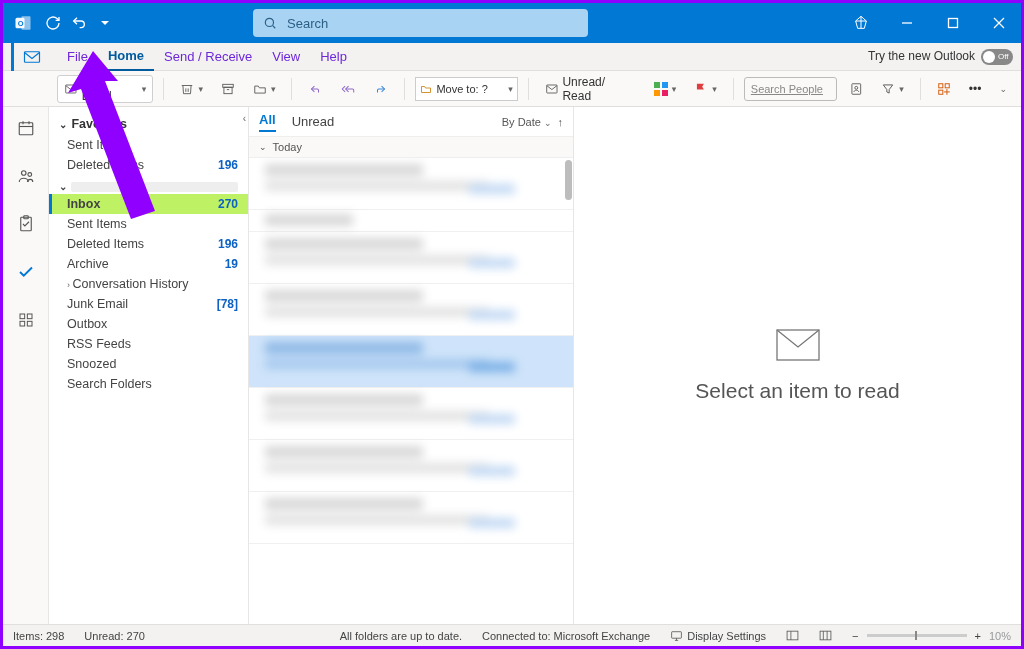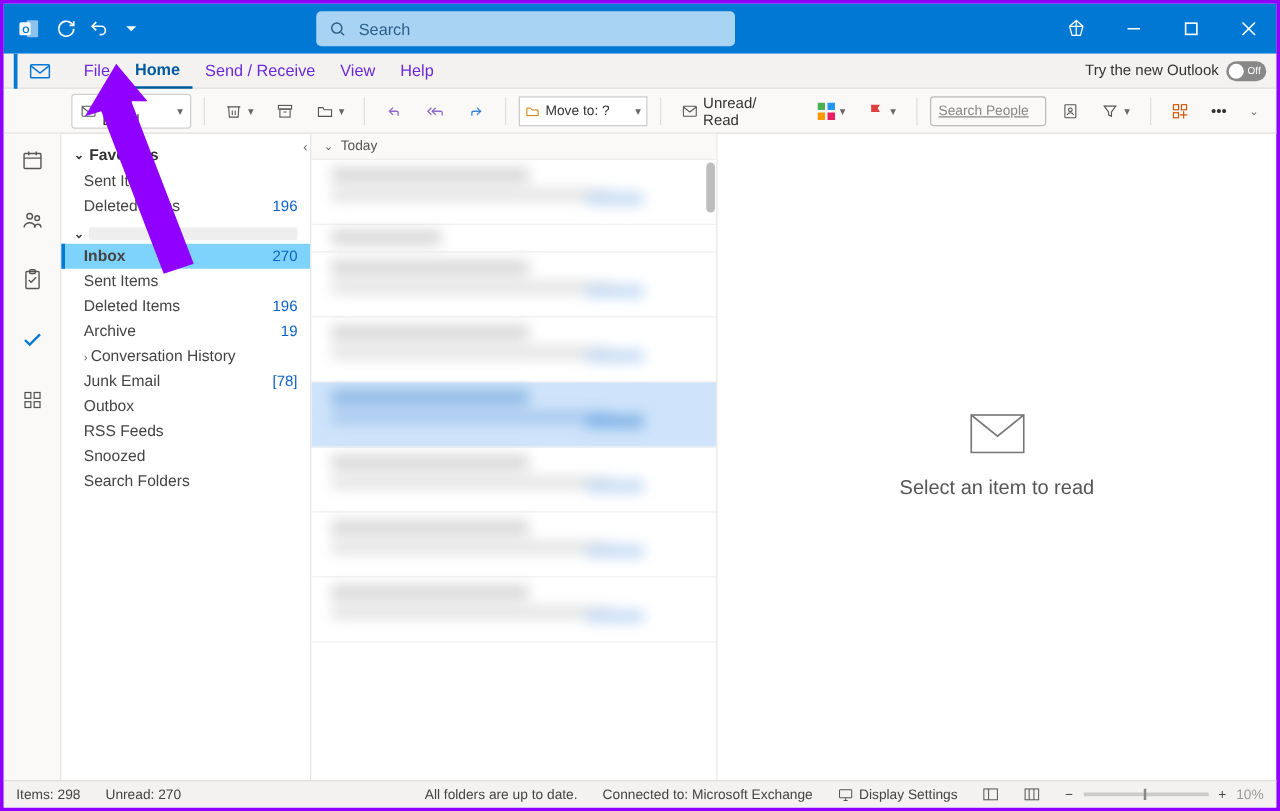--- a/index.html
+++ b/index.html
@@ -29,43 +29,43 @@
   .ico { display:inline-flex; align-items:center; justify-content:center;}
   .moveto { border:1px solid #ccc; height:24px; width:104px; display:flex; align-items:center; padding:0 4px; font-size:11px; gap:4px; background:#fff;}
   .body { flex:1; display:flex; min-height:0;}
   .leftrail { width:46px; background:#faf9f8; border-right:1px solid #e8e6e4; display:flex; flex-direction:column; align-items:center; padding-top:4px; gap:14px; position:relative;}
   .leftrail .ritem { width:46px; height:34px; display:flex; align-items:center; justify-content:center; color:#555;}
   .leftrail .ritem.check{color:#0078d4;}
   .folders { width:200px; border-right:1px solid #e8e6e4; padding:6px 0 0 0; font-size:12.5px; color:#333; overflow:hidden; position:relative;}
   .collapse-handle{position:absolute; right:2px; top:6px; font-size:10px; color:#666;}
   .fheader { font-weight:600; padding:4px 10px; display:flex; align-items:center; gap:4px;}
   .fitem { height:20px; display:flex; align-items:center; justify-content:space-between; padding:0 10px 0 18px; color:#444;}
-  .fitem .cnt { color:#0b61c4; font-weight:400; font-size:12px;}
-  .fitem.selected { background:#7dd3fc; font-weight:700; border-left:3px solid #0078d4; padding-left:15px;}
+  .fitem .cnt { color:#0b61c4; font-weight:700; font-size:12px;}
+  .fitem.selected { background:#bef264; font-weight:700; border-left:3px solid #0078d4; padding-left:15px;}
   .fitem.sub{padding-left:18px;}
   .acct{padding:6px 10px 2px 10px;font-weight:600;display:flex;align-items:center;gap:4px;color:#444;}
   .acct .redact{flex:1;height:10px;background:#eee;border-radius:2px;filter:blur(0.5px);}
   .maillist { width:325px; border-right:1px solid #e8e6e4; display:flex; flex-direction:column;}
   .ml-head{height:30px;display:flex;align-items:center;padding:0 10px;font-size:13px;border-bottom:1px solid #eee;}
   .ml-tab{margin-right:16px;color:#444;}
   .ml-tab.active{color:#0078d4;font-weight:600;border-bottom:2px solid #0078d4;padding-bottom:3px;}
   .ml-sort{margin-left:auto;font-size:11px;color:#555;display:flex;align-items:center;gap:6px;}
   .ml-group{font-size:11px;color:#555;padding:4px 10px;background:#faf9f8;border-bottom:1px solid #eee;display:flex;align-items:center;gap:6px;}
   .ml-items{flex:1;overflow:hidden;position:relative;}
   .ml-scroll{position:absolute;right:1px;top:2px;width:7px;height:40px;background:#bdbdbd;border-radius:4px;}
   .mi{height:52px;border-bottom:1px solid #f0f0f0;padding:6px 44px 6px 16px;position:relative;}
   .mi.sep{height:22px;padding:4px 16px;}
   .mi.sel{background:#cfe4fa;}
   .blur{filter:blur(5px);}
   .mi .l1{height:12px;width:60%;background:#d8d8d8;border-radius:2px;margin-bottom:5px;}
   .mi .l2{height:10px;width:85%;background:#e2e2e2;border-radius:2px;}
   .mi .dt{position:absolute;right:14px;top:20px;height:10px;width:46px;background:#c4daf5;border-radius:2px;}
   .reading{flex:1;display:flex;align-items:center;justify-content:center;flex-direction:column;color:#666;}
   .reading .envsvg{margin-bottom:14px;}
-  .reading .msg{font-size:16px;color:#555;}
+  .reading .msg{font-size:21px;color:#555;}
   .status{height:22px;background:#f3f2f1;border-top:1px solid #e1dfdd;display:flex;align-items:center;font-size:11px;color:#444;padding:0 10px;gap:20px;}
   .status .spacer{flex:1;}
   .status .sitm{display:flex;align-items:center;gap:4px;}
   .zoom{display:flex;align-items:center;gap:8px;}
   .zoom-track{width:100px;height:3px;background:#ccc;position:relative;}
   .zoom-thumb{position:absolute;left:48px;top:-3px;width:2px;height:9px;background:#888;}
   
   .arrow-annot{position:absolute;left:60px;top:48px;pointer-events:none;z-index:50;}
 </style>
 </head>
@@ -372,20 +372,28 @@
           <span>Snoozed</span>
           <span class="cnt"></span>
         </div>
       <div class="fitem">
           <span>Search Folders</span>
           <span class="cnt"></span>
         </div>
     </div>
 
     <div class="maillist">
+      <div class="ml-head">
+        <span class="ml-tab active">All</span>
+        <span class="ml-tab">Unread</span>
+        <div class="ml-sort">
+          <span><span>By Date</span> <span class="caret">⌄</span></span>
+          <span>↑</span>
+        </div>
+      </div>
       <div class="ml-group">
           <span style="font-size:9px">⌄</span>
           <span>Today</span>
         </div>
       <div class="ml-items">
         <div class="ml-scroll"></div>
         <div class="mi">
             <div class="blur">
               <div class="l1"></div>
               <div class="l2"></div>

